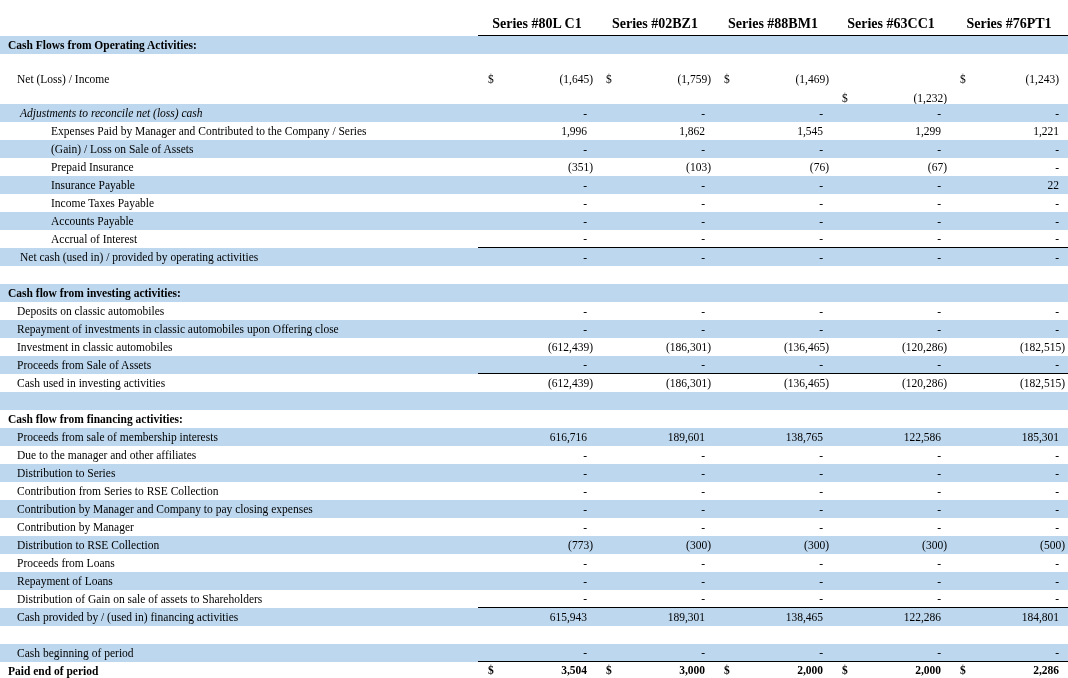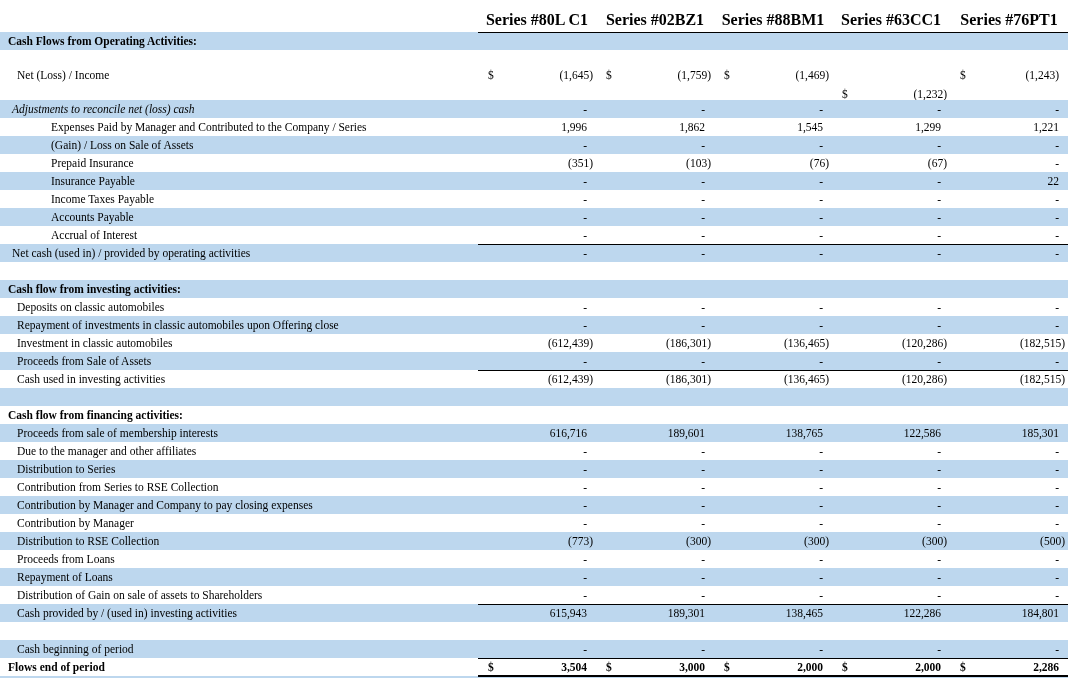--- a/index.html
+++ b/index.html
@@ -14,40 +14,40 @@
     color: #000000;
   }
   table {
     border-collapse: collapse;
     table-layout: fixed;
     width: 1068px; height: 678px;
   }
   col.c-lbl { width: 478px; }
   col.c-num { width: 118px; }
   thead th {
-    height: 32px;
+    height: 22px;
     font-weight: bold;
-    font-size: 16px;
+    font-size: 14px;
     text-align: center;
     vertical-align: bottom;
-    padding: 0 0 3px 0;
+    padding: 16px 0 3px 0;
     border-bottom: 1.4px solid #000;
     white-space: nowrap;
   }
   thead th.lblh { border-bottom: none; }
   tbody tr { height: 18px; }
   tbody tr:nth-child(odd) { background: #BDD7EE; }
   td {
     padding: 0;
     vertical-align: middle;
     overflow: hidden;
     white-space: nowrap;
   }
   td.lbl { padding-left: 8px; }
-  td.ind05 { padding-left: 12px; }
+  td.ind05 { padding-left: 20px; }
   td.ind1 { padding-left: 17px; }
   td.ind2 { padding-left: 51px; }
   .b { font-weight: bold; }
   .i { font-style: italic; }
   td.num .cell {
     display: flex;
     justify-content: space-between;
     align-items: baseline;
     width: 100%;
   }
@@ -920,21 +920,21 @@
               <span class="val" style="padding-right: 9px;">-</span>
             </div>
           </td>
           <td class="num bb">
             <div class="cell">
               <span class="val" style="padding-right: 9px;">-</span>
             </div>
           </td>
         </tr>
         <tr>
-          <td class="lbl ind1">Cash provided by / (used in) investing activities</td>
+          <td class="lbl ind1">Cash provided by / (used in) financing activities</td>
           <td class="num">
             <div class="cell">
               <span class="val" style="padding-right: 9px;">615,943</span>
             </div>
           </td>
           <td class="num">
             <div class="cell">
               <span class="val" style="padding-right: 9px;">189,301</span>
             </div>
           </td>
@@ -1004,21 +1004,21 @@
               <span class="val" style="padding-right: 9px;">-</span>
             </div>
           </td>
           <td class="num">
             <div class="cell">
               <span class="val" style="padding-right: 9px;">-</span>
             </div>
           </td>
         </tr>
         <tr>
-          <td class="lbl ind0 b">Flows end of period</td>
+          <td class="lbl ind0 b">Paid end of period</td>
           <td class="num bt bbk b">
             <div class="cell">
               <span class="dollar">$</span>
               <span class="val" style="padding-right: 9px;">3,504</span>
             </div>
           </td>
           <td class="num bt bbk b">
             <div class="cell">
               <span class="dollar">$</span>
               <span class="val" style="padding-right: 9px;">3,000</span>

